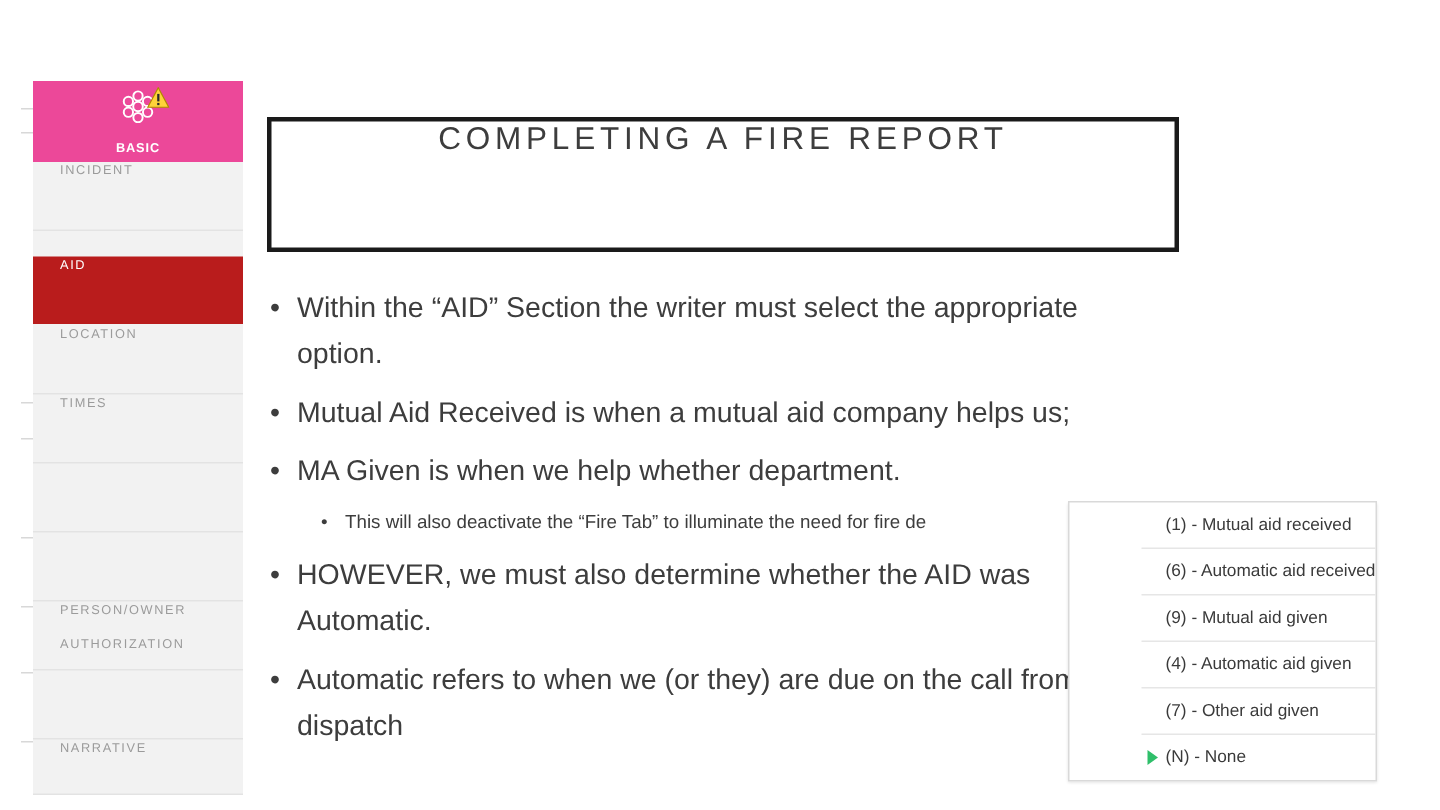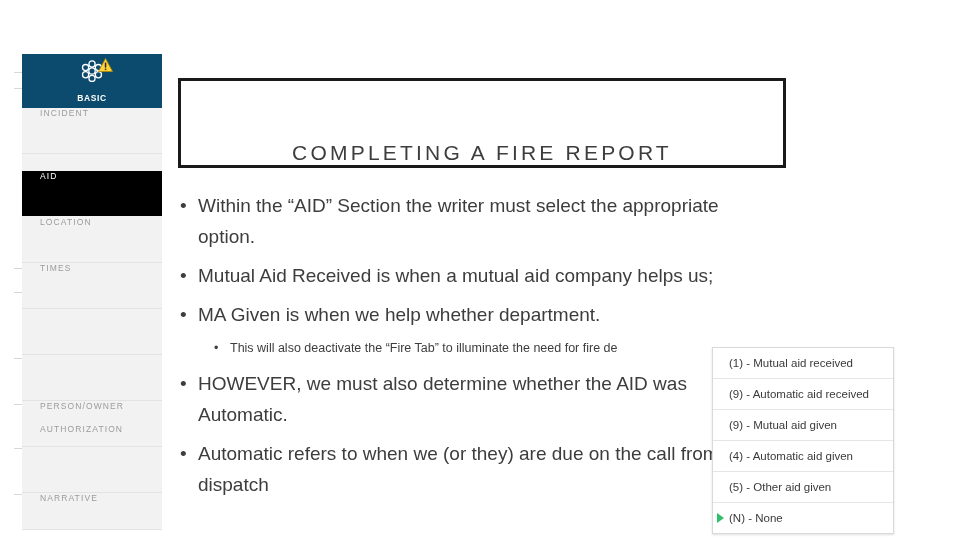--- a/index.html
+++ b/index.html
@@ -30,21 +30,21 @@
     height: 476px;
     background: #f2f2f2;
     box-sizing: border-box;
   }
   .sb-header {
     position: absolute;
     left: 0;
     top: 0;
     width: 140px;
     height: 54px;
-    background: #0c4a6e;
+    background: #ec4899;
     color: #ffffff;
     text-align: center;
   }
   .sb-header .flower {
     position: absolute;
     left: 50%;
     top: 6px;
     transform: translateX(-50%);
     width: 26px;
     height: 22px;
@@ -75,21 +75,21 @@
     font-size: 8.5px;
     letter-spacing: 1.1px;
     color: #9b9b9b;
     display: flex;
     align-items: flex-start;
     padding-left: 18px;
     box-sizing: border-box;
     text-transform: uppercase;
   }
   .sb-item.active {
-    background: #000000;
+    background: #b91c1c;
     color: #ffffff;
   }
   .sb-sep {
     position: absolute;
     left: 0;
     width: 140px;
     height: 1px;
     background: #e3e3e3;
   }
 
@@ -105,21 +105,21 @@
   
   .title-box {
     position: absolute;
     left: 178px;
     top: 78px;
     width: 608px;
     height: 90px;
     border: 3px solid #1a1a1a;
     box-sizing: border-box;
     display: flex;
-    align-items: flex-end;
+    align-items: flex-start;
     justify-content: center;
   }
   .title-text {
     font-size: 21px;
     letter-spacing: 3.2px;
     color: #3d3d3d;
     white-space: nowrap;
   }
 
   
@@ -156,26 +156,27 @@
   .bullet.sub .dot {
     left: 42px;
     font-size: 12.5px;
     line-height: 20px;
   }
 
   
   .dropdown {
     position: absolute;
     left: 712px;
-    top: 347px;
-    width: 182px;
+    top: 334px;
+    width: 206px;
     background: #ffffff;
     border: 1px solid #d9d9d9;
     box-shadow: 0 1px 2px rgba(0,0,0,.12);
     box-sizing: border-box;
+    padding-left: 48px;
   }
   .dd-item {
     position: relative;
     height: 30px;
     line-height: 30px;
     padding-left: 16px;
     font-size: 11.5px;
     color: #3a3a3a;
     border-bottom: 1px solid #e6e6e6;
     white-space: nowrap;
@@ -288,30 +289,30 @@
       <span class="dot">•</span>
       <span>Automatic refers to when we (or they) are due on the call from initial dispatch</span>
     </div>
   </div>
 
   <div class="dropdown">
     <div class="dd-item">
       <span>(1) - Mutual aid received</span>
     </div>
     <div class="dd-item">
-      <span>(9) - Automatic aid received</span>
+      <span>(6) - Automatic aid received</span>
     </div>
     <div class="dd-item">
       <span>(9) - Mutual aid given</span>
     </div>
     <div class="dd-item">
       <span>(4) - Automatic aid given</span>
     </div>
     <div class="dd-item">
-      <span>(5) - Other aid given</span>
+      <span>(7) - Other aid given</span>
     </div>
     <div class="dd-item selected">
       <span class="marker"></span>
       <span>(N) - None</span>
     </div>
   </div>
 
 </div>
 
 </body></html>

